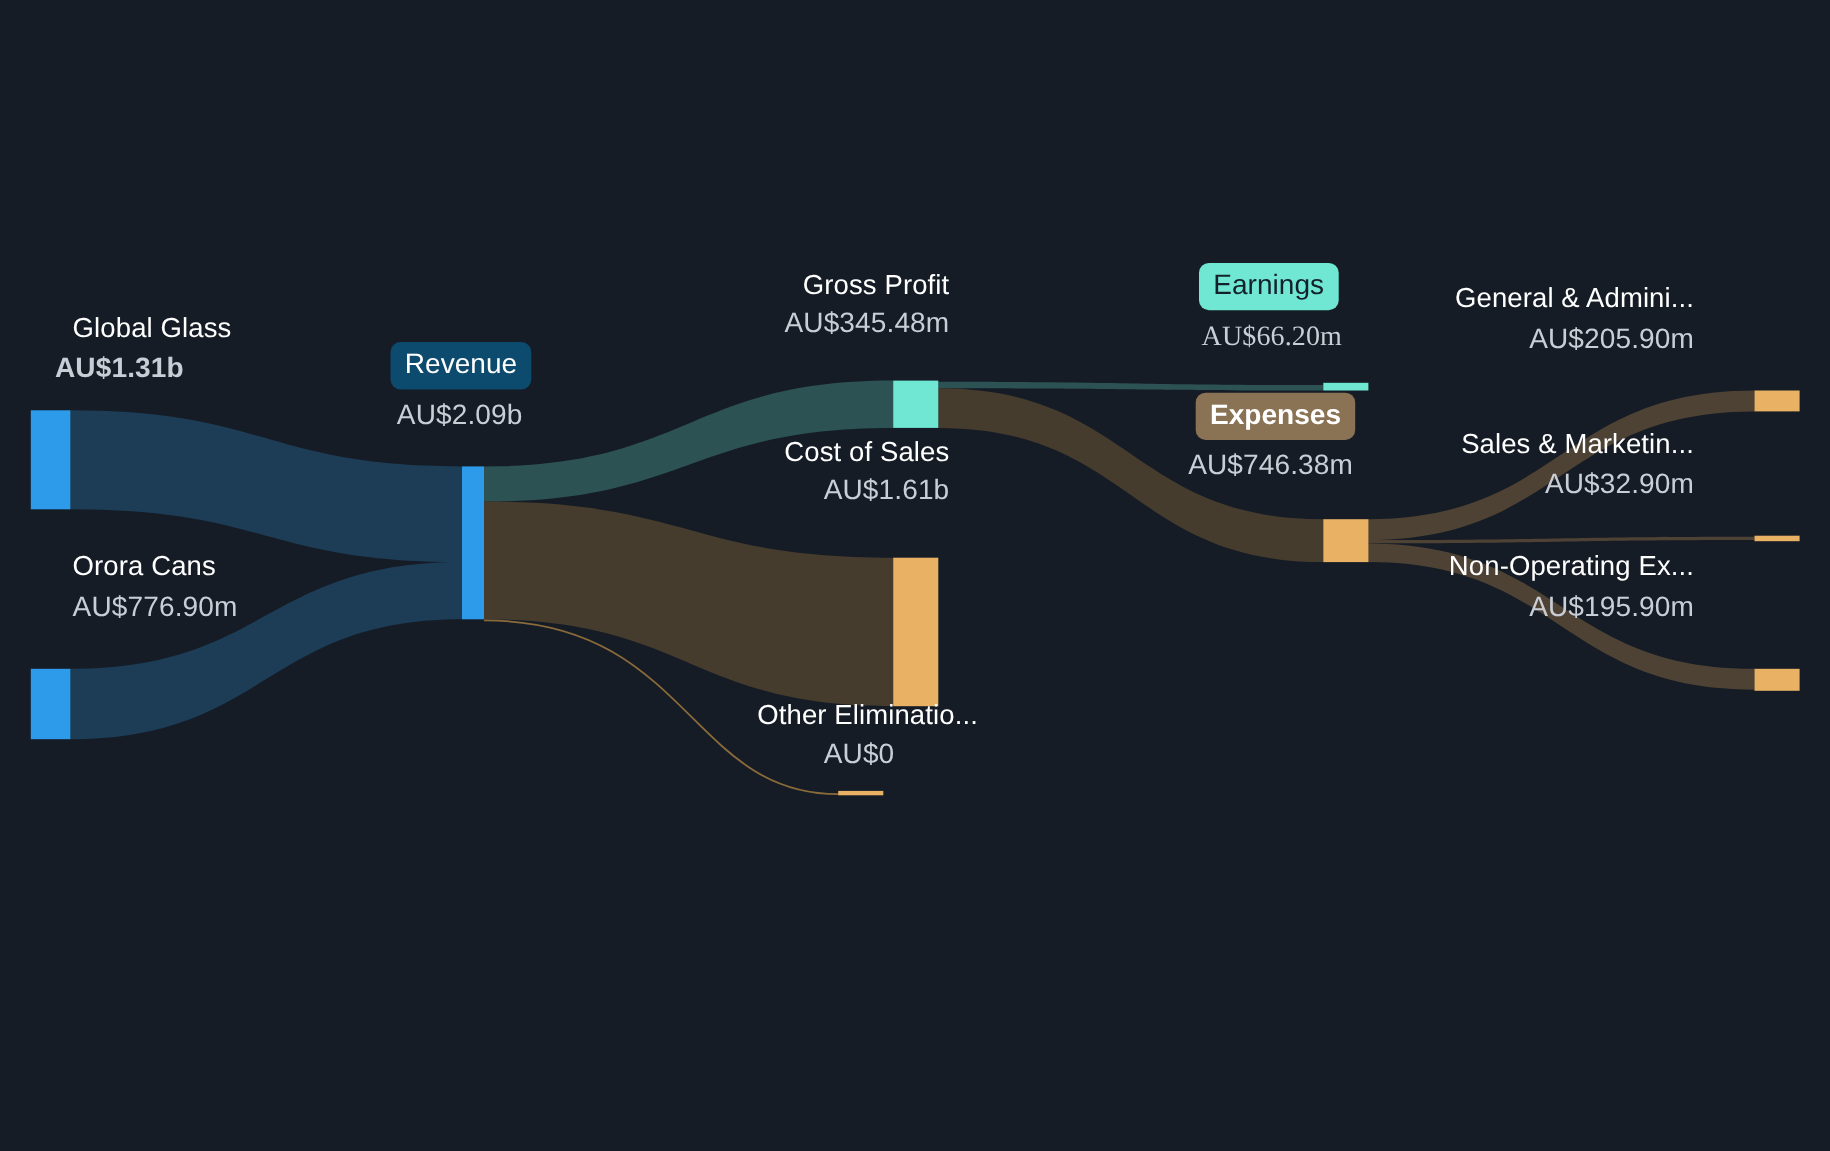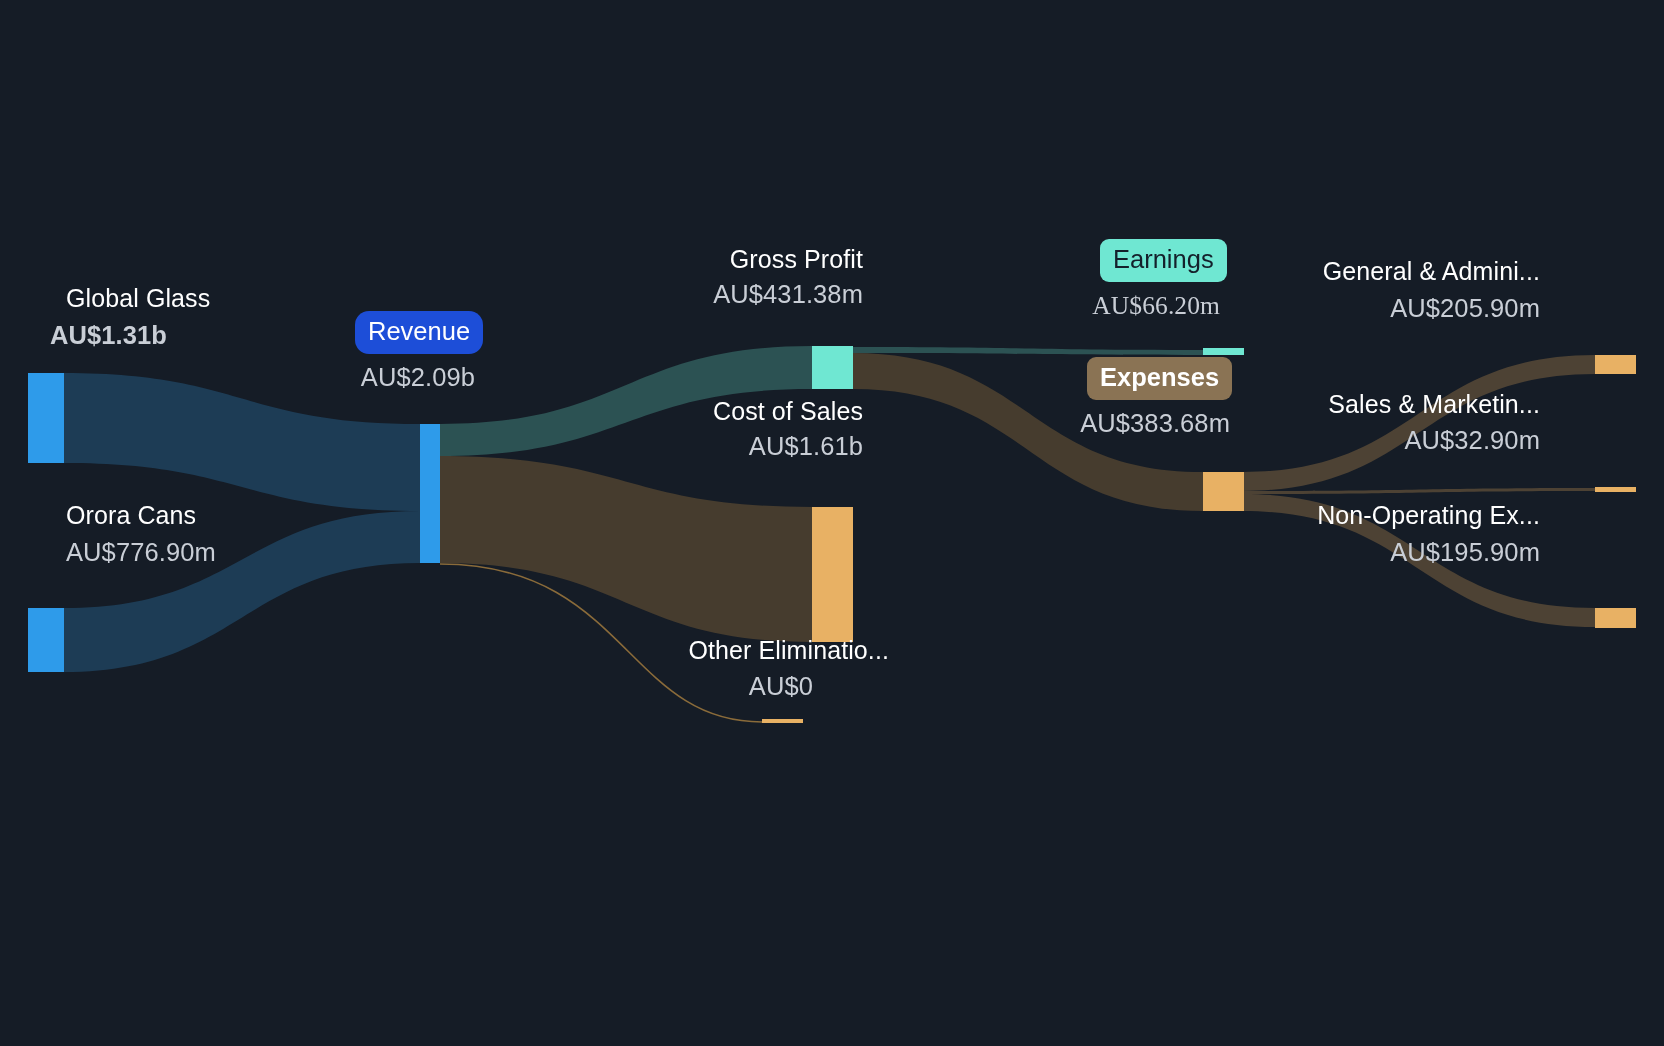--- a/index.html
+++ b/index.html
@@ -39,21 +39,21 @@
     letter-spacing: 0.1px;
   }
   .pill {
     position: absolute;
     border-radius: 9px;
     font-size: 25.5px;
     line-height: 31px;
     padding: 5px 13px 7px 13px;
     white-space: nowrap;
   }
-  .pill-revenue { background: #1d4ed8; color: #ffffff; border-radius: 14px; }
+  .pill-revenue { background: #0c4a6e; color: #ffffff; }
   .pill-earnings { background: #6fe7d2; color: #14202b; }
   .pill-expenses { background: #8a7354; color: #ffffff; }
   .ta-left  { text-align: left; margin-left: 38px; }
   .ta-right { text-align: right; }
 </style>
 </head>
 <body>
 
 <div id="stage">
 
@@ -123,33 +123,33 @@
   <div class="lbl ta-left" style="left:28px; top:283px;">Global Glass</div>
   <div class="val ta-left" style="left:12px; top:320px;font-weight:bold;">AU$1.31b</div>
 
   <div class="lbl ta-left" style="left:28px; top:500px;">Orora Cans</div>
   <div class="val ta-left" style="left:28px; top:537px;">AU$776.90m</div>
 
   <div class="pill pill-revenue" style="left:355px; top:311px;">Revenue</div>
   <div class="val ta-right" style="left:237px; top:362px; width:238px;">AU$2.09b</div>
 
   <div class="lbl ta-right" style="left:463px; top:244px; width:400px;">Gross Profit</div>
-  <div class="val ta-right" style="left:463px; top:279px; width:400px;">AU$431.38m</div>
+  <div class="val ta-right" style="left:463px; top:279px; width:400px;">AU$345.48m</div>
 
   <div class="lbl ta-right" style="left:463px; top:396px; width:400px;">Cost of Sales</div>
   <div class="val ta-right" style="left:463px; top:431px; width:400px;">AU$1.61b</div>
 
   <div class="lbl ta-right" style="left:463px; top:635px; width:426px;">Other Eliminatio...</div>
   <div class="val ta-right" style="left:463px; top:671px; width:350px;">AU$0</div>
 
-  <div class="pill pill-earnings" style="left:1090px; top:239px;margin-left:10px;">Earnings</div>
+  <div class="pill pill-earnings" style="left:1090px; top:239px;">Earnings</div>
   <div class="val ta-right" style="left:983px; top:290px; width:237px;font-family:Liberation Serif, serif;">AU$66.20m</div>
 
   <div class="pill pill-expenses" style="left:1087px; top:357px;font-weight:bold;">Expenses</div>
-  <div class="val ta-right" style="left:981px; top:408px; width:249px;">AU$383.68m</div>
+  <div class="val ta-right" style="left:981px; top:408px; width:249px;">AU$746.38m</div>
 
   <div class="lbl ta-right" style="left:1130px; top:256px; width:410px;">General &amp; Admini...</div>
   <div class="val ta-right" style="left:1130px; top:293px; width:410px;">AU$205.90m</div>
 
   <div class="lbl ta-right" style="left:1130px; top:389px; width:410px;">Sales &amp; Marketin...</div>
   <div class="val ta-right" style="left:1130px; top:425px; width:410px;">AU$32.90m</div>
 
   <div class="lbl ta-right" style="left:1120px; top:500px; width:420px;">Non-Operating Ex...</div>
   <div class="val ta-right" style="left:1120px; top:537px; width:420px;">AU$195.90m</div>
 

